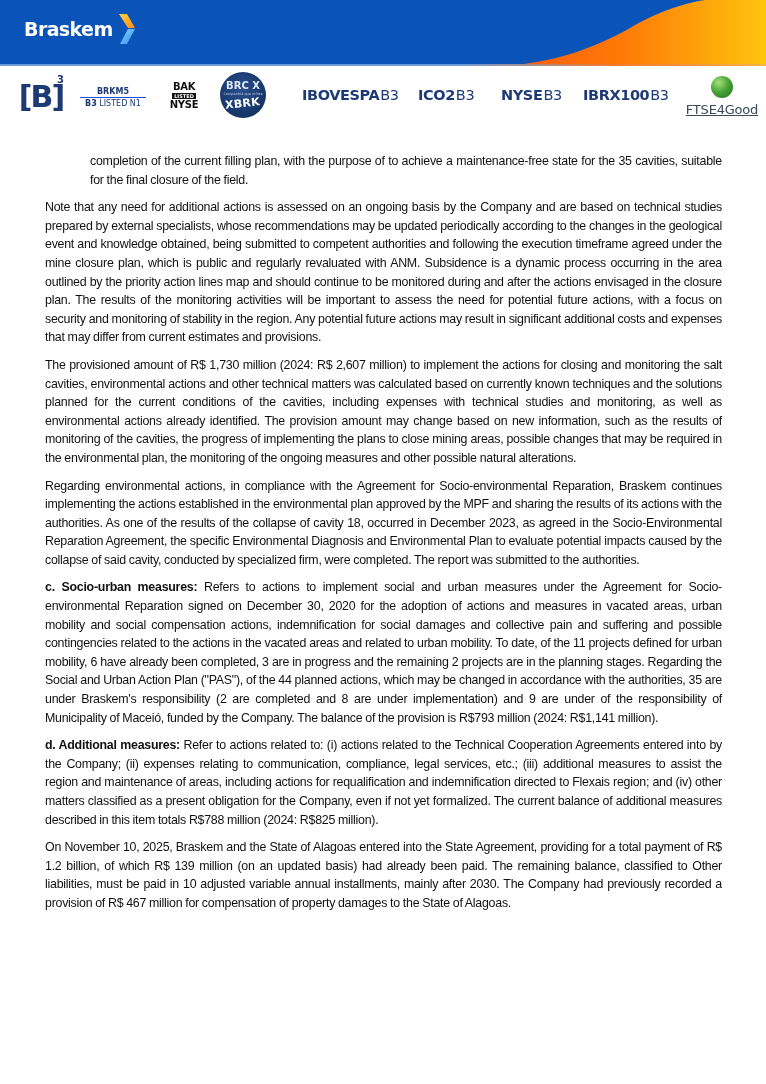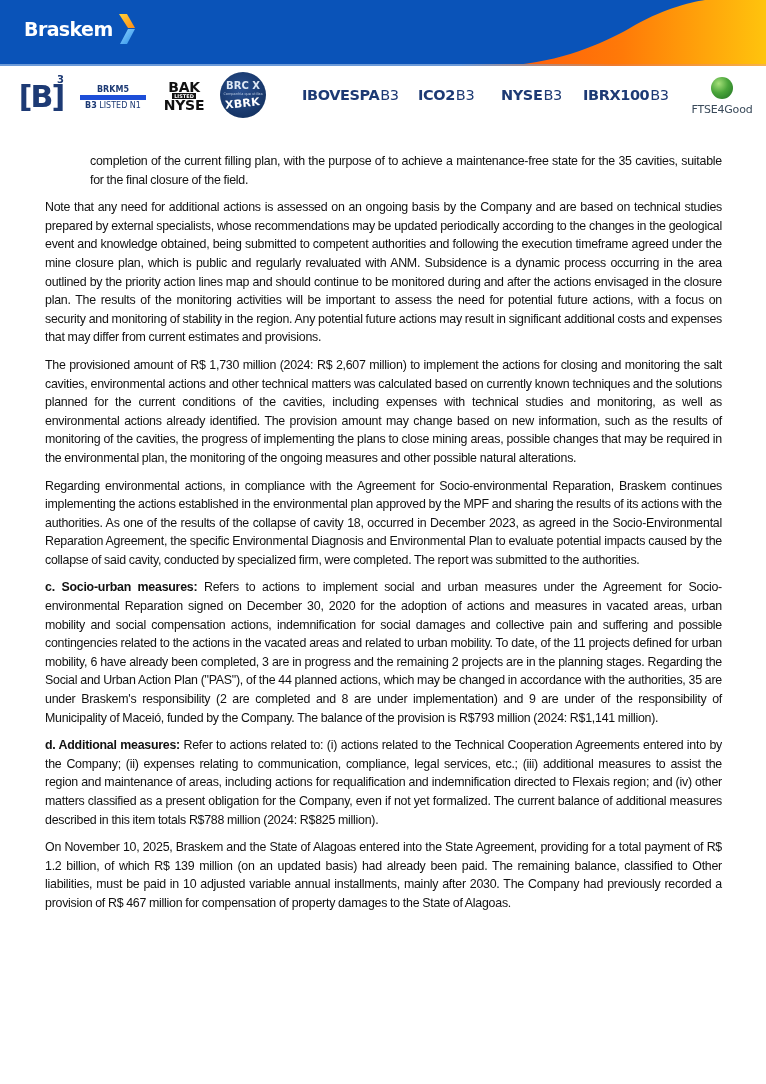--- a/index.html
+++ b/index.html
@@ -13,40 +13,40 @@
   .brand-name { color: #ffffff; font-family: "DejaVu Sans", sans-serif; font-weight: bold; font-size: 19px; letter-spacing: -0.6px; }
   .brand-mark { margin-left: 4px; width: 20px; height: 32px; position: relative; }
 
   
   .logos { position: absolute; left: 0; top: 68px; width: 766px; height: 54px; }
   .logo { position: absolute; display: flex; align-items: center; justify-content: center; color: #1d3a74; }
   .b3 { left: 18px; top: 8px; width: 46px; height: 40px; }
   .b3 .br { font-family: "DejaVu Sans", sans-serif; font-weight: bold; font-size: 30px; color: #1d3a74; letter-spacing: -2px; }
   .b3 .sup { position: absolute; right: 0px; top: -2px; font-family: "DejaVu Sans", sans-serif; font-weight: bold; font-size: 10px; color: #1d3a74; }
   .brkm { left: 78px; top: 16px; width: 70px; height: 26px; flex-direction: column; }
-  .brkm .t1 { font-family: "DejaVu Sans", sans-serif; font-weight: bold; font-size: 8px; color: #1d3a74; border-bottom: 5px solid #1d4ed8; width: 66px; text-align: center; padding-bottom: 1px; }
+  .brkm .t1 { font-family: "DejaVu Sans", sans-serif; font-weight: bold; font-size: 8px; color: #1d3a74; border-bottom: 1px solid #1d4ed8; width: 66px; text-align: center; padding-bottom: 1px; }
   .brkm .t2 { font-family: "DejaVu Sans", sans-serif; font-size: 8px; color: #1d3a74; margin-top: 1px; }
   .brkm .t2 b { font-weight: bold; }
   .nyse { left: 168px; top: 12px; width: 32px; height: 32px; flex-direction: column; color: #111; }
-  .nyse .n1, .nyse .n3 { font-family: "DejaVu Sans", sans-serif; font-weight: bold; font-size: 14px; line-height: 10px; color: #111; letter-spacing: -0.3px; }
+  .nyse .n1, .nyse .n3 { font-family: "DejaVu Sans", sans-serif; font-weight: bold; font-size: 10px; line-height: 10px; color: #111; letter-spacing: -0.3px; }
   .nyse .n2 { background: #111; color: #fff; font-size: 5px; line-height: 6px; padding: 0 2px; margin: 1px 0; font-family: "DejaVu Sans", sans-serif; font-weight: bold; }
   .xbrk { left: 220px; top: 4px; width: 46px; height: 46px; border-radius: 50%; background: radial-gradient(circle at 45% 40%, #2a5090 0%, #163566 70%, #0f2850 100%); flex-direction: column; color: #fff; }
   .xbrk .x1 { font-family: "DejaVu Sans", sans-serif; font-weight: bold; font-size: 10px; color: #dfe8f5; }
   .xbrk .x2 { font-family: "DejaVu Sans", sans-serif; font-size: 3.5px; color: #b8c8e0; margin: 1px 0; }
   .xbrk .x3 { font-family: "DejaVu Sans", sans-serif; font-weight: bold; font-size: 11px; color: #ffffff; letter-spacing: 0.3px; transform: rotate(-6deg); }
   .idx { top: 16px; height: 22px; font-family: "DejaVu Sans", sans-serif; font-size: 14.5px; color: #1d3a74; letter-spacing: -0.4px; white-space: nowrap; }
   .idx b { font-weight: bold; }
   .idx span.b3s { font-weight: normal; margin-left: 1px; }
   .ibov { left: 290px; margin-left: 12px; }
   .ico2 { left: 418px; }
   .igct { left: 501px; }
   .ibrx { left: 583px; }
   .ftse { left: 690px; top: 6px; width: 64px; height: 44px; flex-direction: column; }
   .ftse .globe { width: 22px; height: 22px; border-radius: 50%; background: radial-gradient(circle at 35% 30%, #a6e07a 0%, #4aa53a 45%, #1e6e22 100%); }
-  .ftse .fl { font-family: "DejaVu Sans", sans-serif; font-size: 11px; color: #3a4a5a; margin-top: 4px; letter-spacing: -0.2px; }
+  .ftse .fl { font-family: "DejaVu Sans", sans-serif; font-size: 13px; color: #3a4a5a; margin-top: 4px; letter-spacing: -0.2px; text-decoration: underline; }
 
   
   .content { position: absolute; left: 45px; top: 128px; width: 677px; color: #111111; font-family: "Liberation Sans Narrow", "Liberation Sans", sans-serif; }
   .p { font-size: 12.4px; line-height: 18.6px; text-align: justify; margin: 0; letter-spacing: -0.25px; word-spacing: -0.3px; }
   .p.indent { margin-left: 45px; margin-top: 24px; }
   .gap { height: 9px; }
   .p b { font-weight: bold; }
 </style>
 </head>
 <body>

